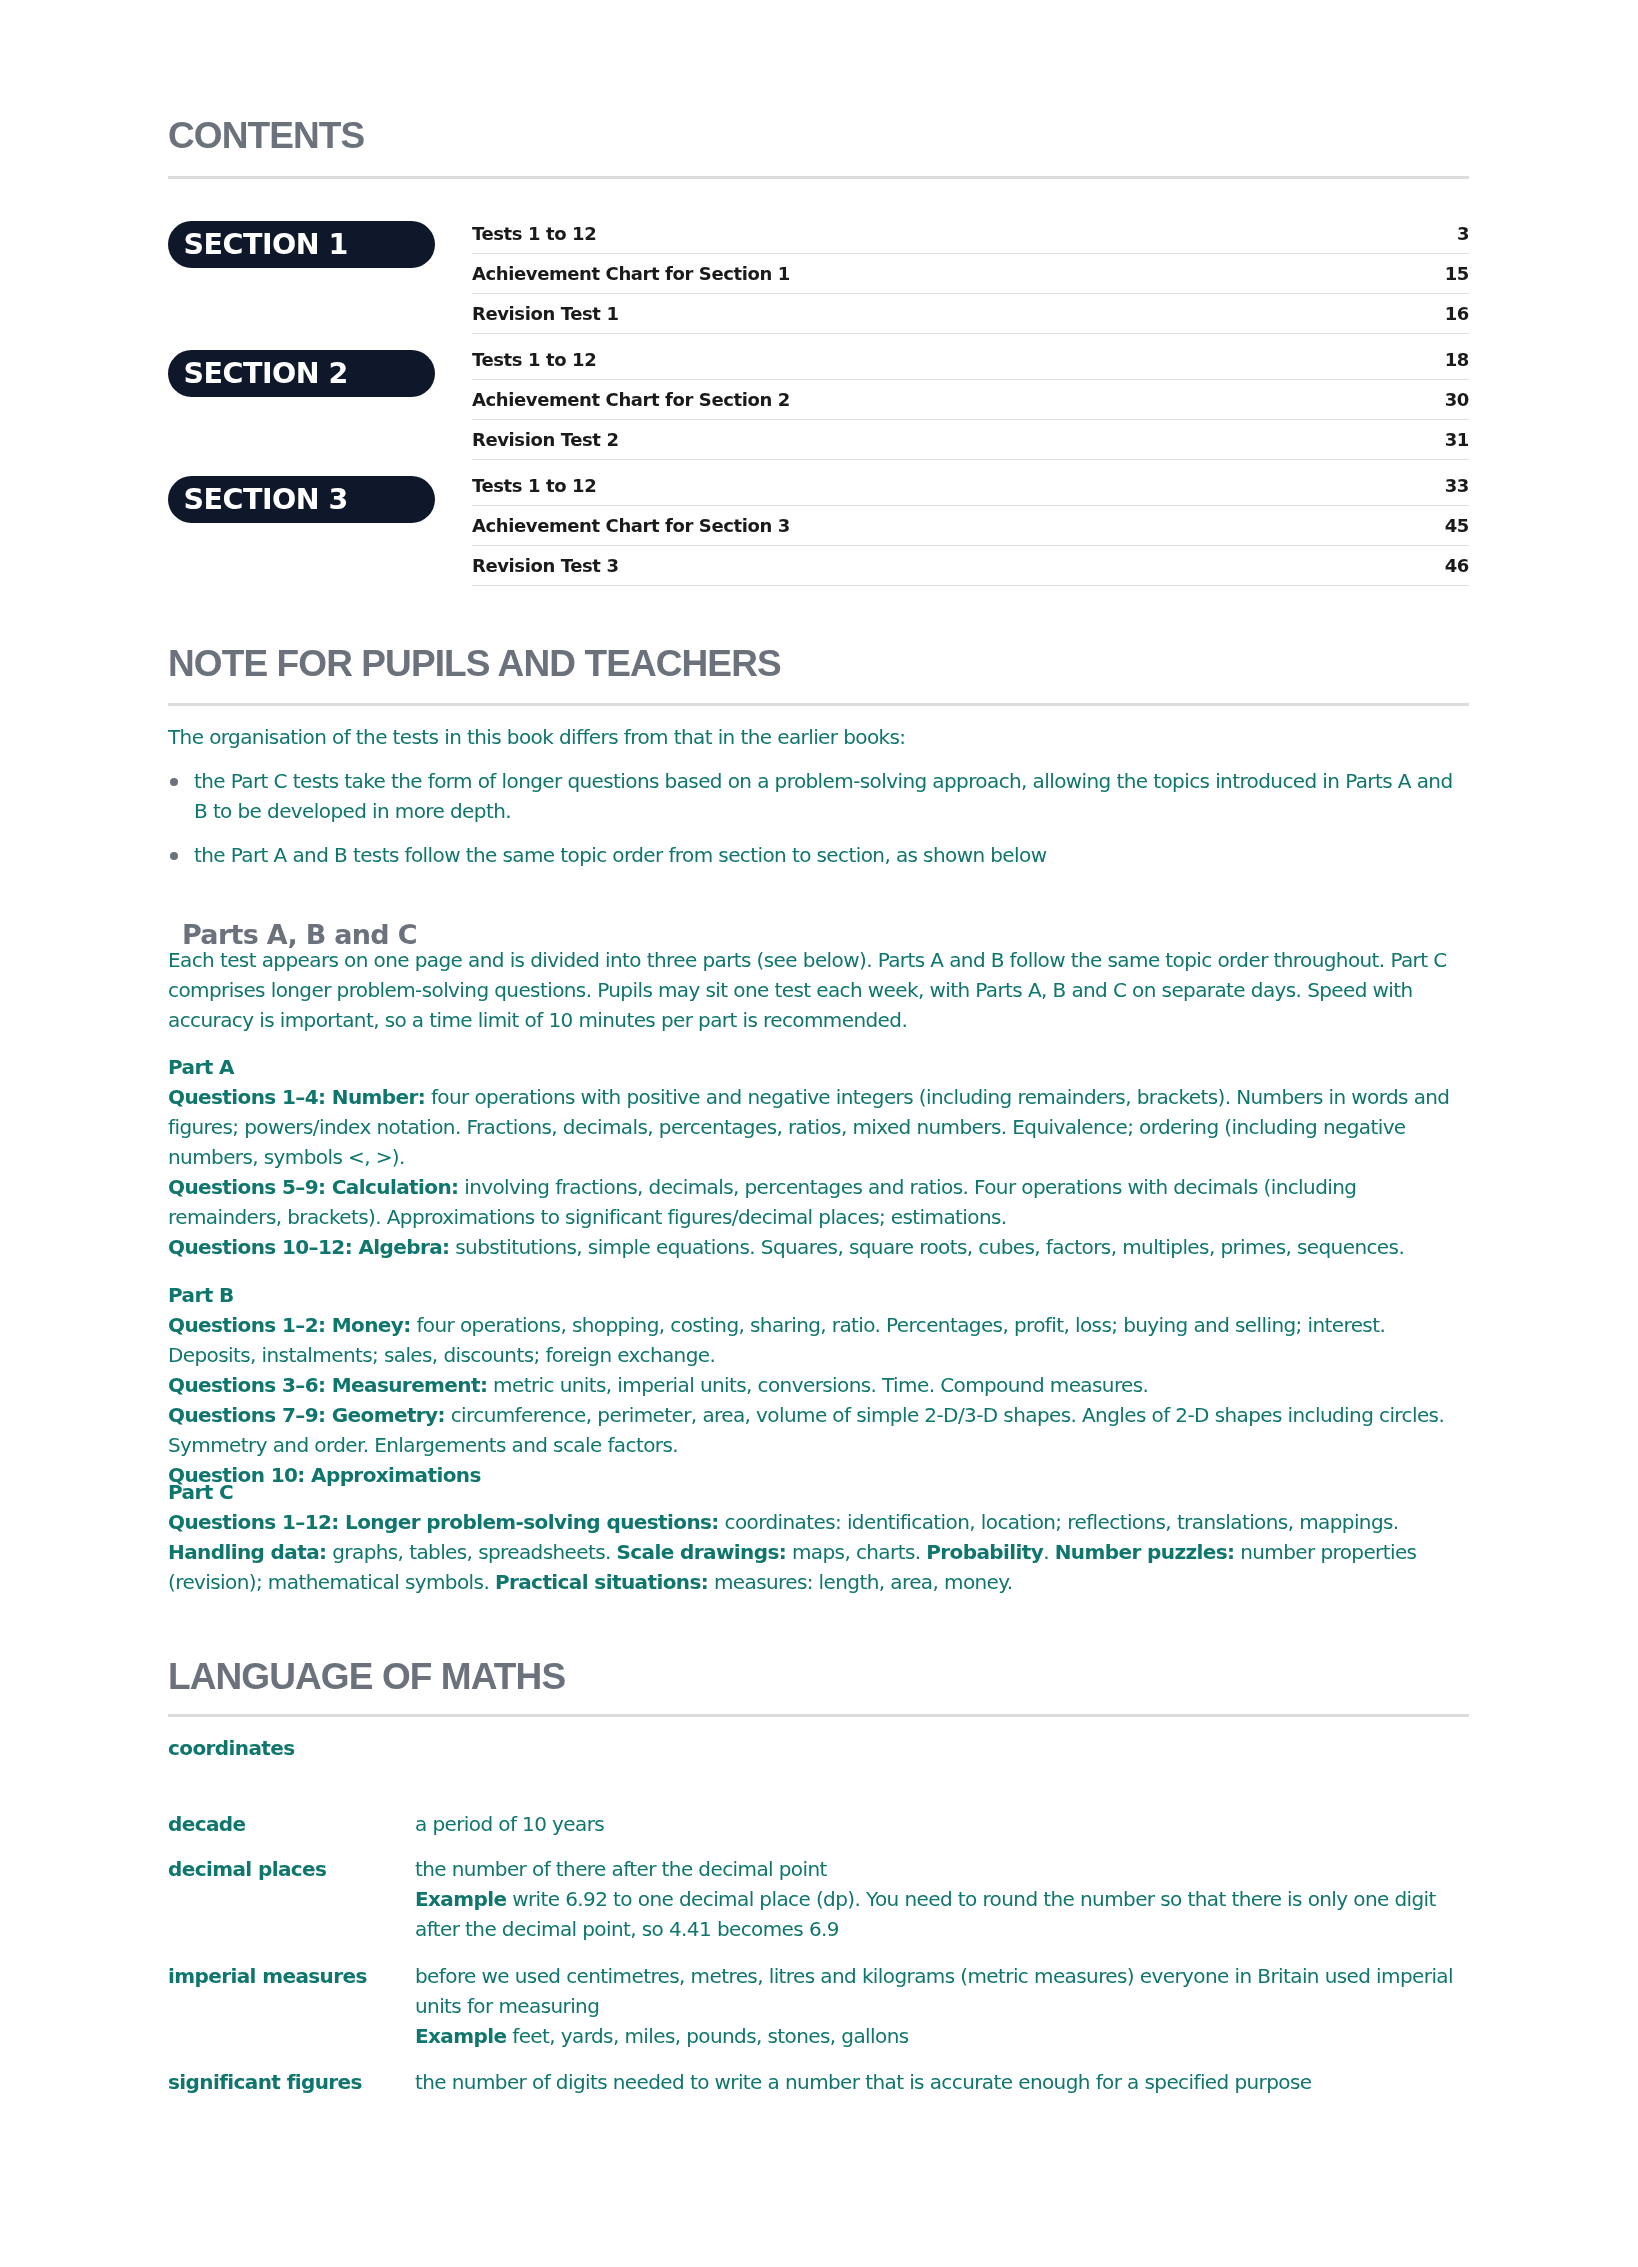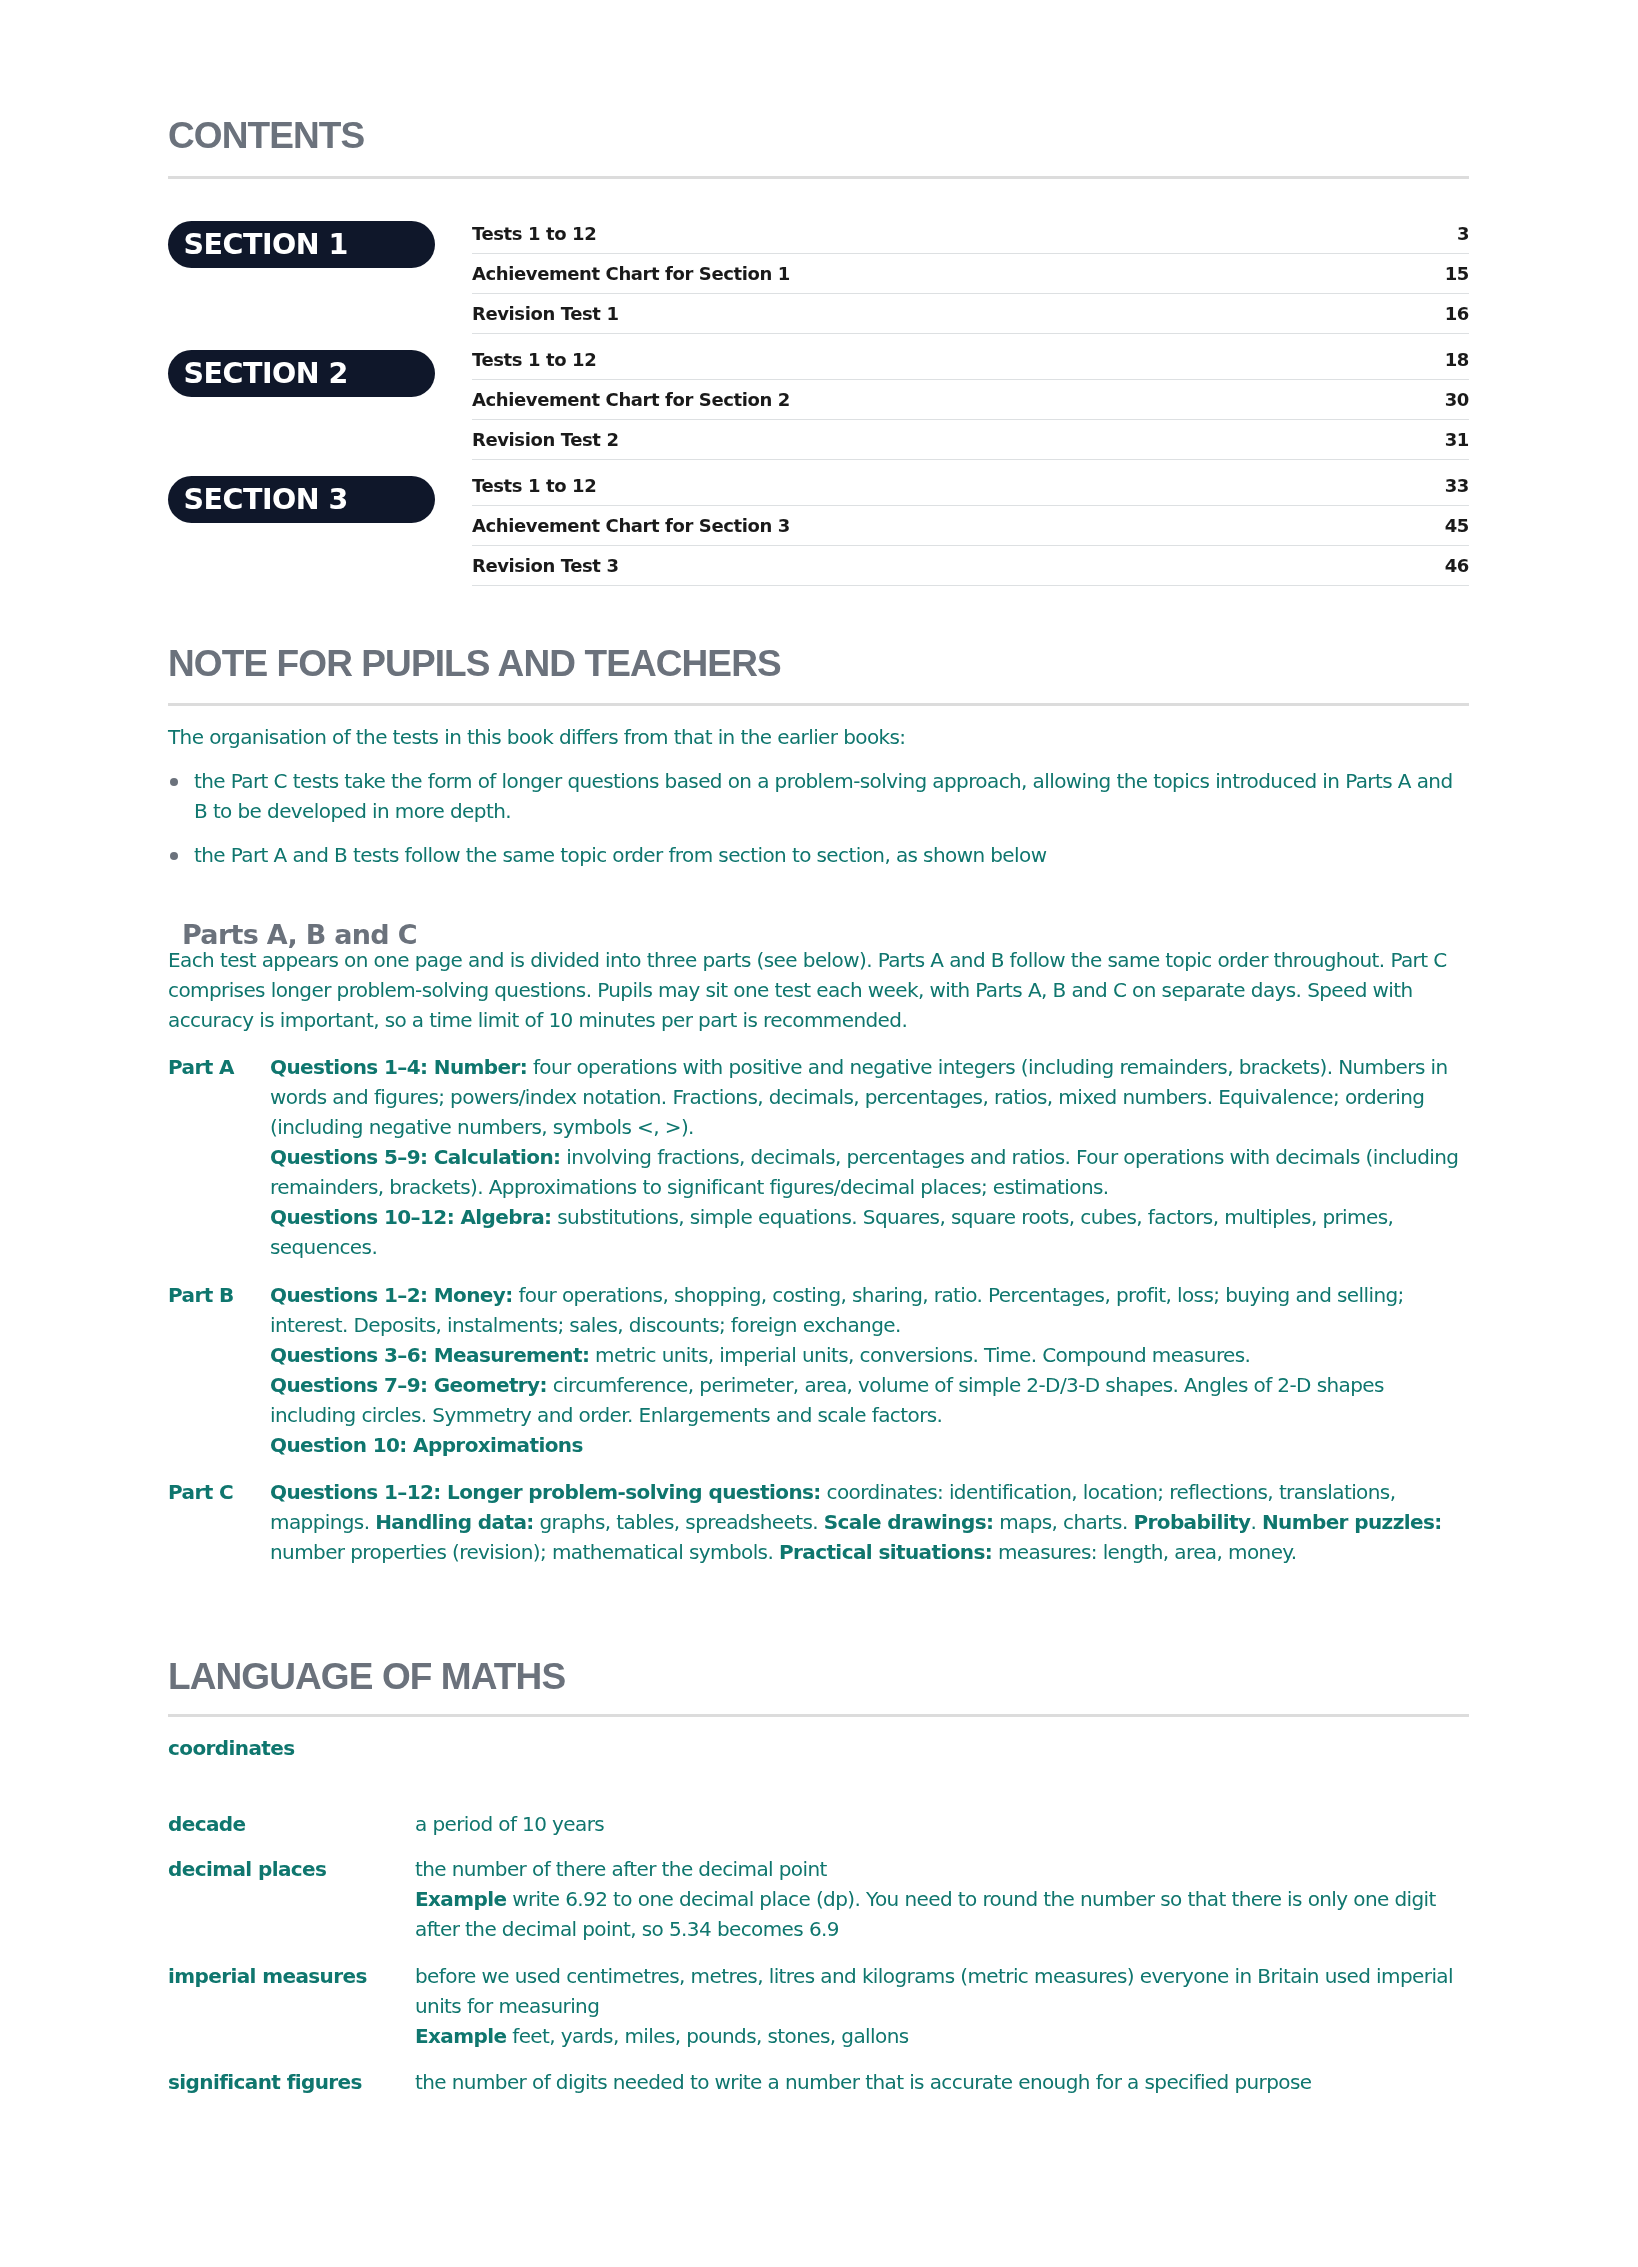--- a/index.html
+++ b/index.html
@@ -43,21 +43,21 @@
   #note-bullets li { position: relative; padding-left: 26px; margin-bottom: 13.8px; }
   .bullet-dot {
     position: absolute; left: 1.8px; top: 12px; width: 8.3px; height: 8.3px;
     border-radius: 50%; background: #6b727c;
   }
   #parts-title {
     position: absolute; top: 905px; font-weight: bold; color: #6b727c;
     font-size: 27px; letter-spacing: -0.7px; margin: 14px;
   }
   #parts-intro { position: absolute; top: 945px; width: 1301px; }
-  .part { position: absolute; left: 0; width: 1301px; display: flex; }
+  .part { position: absolute; left: 0; width: 1301px; display: flex; flex-direction: column; }
   .part-label { width: 102px; flex: none; font-weight: bold; }
   .part-body { flex: 1; }
   .part-body b { font-weight: bold; }
   .part-line { display: block; }
 
   
   #lang-title { position: absolute; top: 1658px; }
   #lang-rule { position: absolute; top: 1714px; }
   .term-row { position: absolute; left: 0; width: 1301px; display: flex; }
   .term { width: 247px; flex: none; font-weight: bold; }
@@ -170,21 +170,21 @@
     <div class="term">coordinates</div>
   </div>
   <div class="term-row body-text" style="top:1809px">
     <div class="term">decade</div>
     <div class="def">a period of 10 years</div>
   </div>
   <div class="term-row body-text" style="top:1854px">
     <div class="term">decimal places</div>
     <div class="def">
       <span style="display:block">the number of there after the decimal point</span>
-      <b>Example</b><span> write 6.92 to one decimal place (dp). You need to round the number so that there is only one digit after the decimal point, so 5.34 becomes 6.9</span>
+      <b>Example</b><span> write 6.92 to one decimal place (dp). You need to round the number so that there is only one digit after the decimal point, so 4.41 becomes 6.9</span>
     </div>
   </div>
   <div class="term-row body-text" style="top:1961px">
     <div class="term">imperial measures</div>
     <div class="def">
       <span style="display:block">before we used centimetres, metres, litres and kilograms (metric measures) everyone in Britain used imperial units for measuring</span>
       <b>Example</b><span> feet, yards, miles, pounds, stones, gallons</span>
     </div>
   </div>
   <div class="term-row body-text" style="top:2067px">

